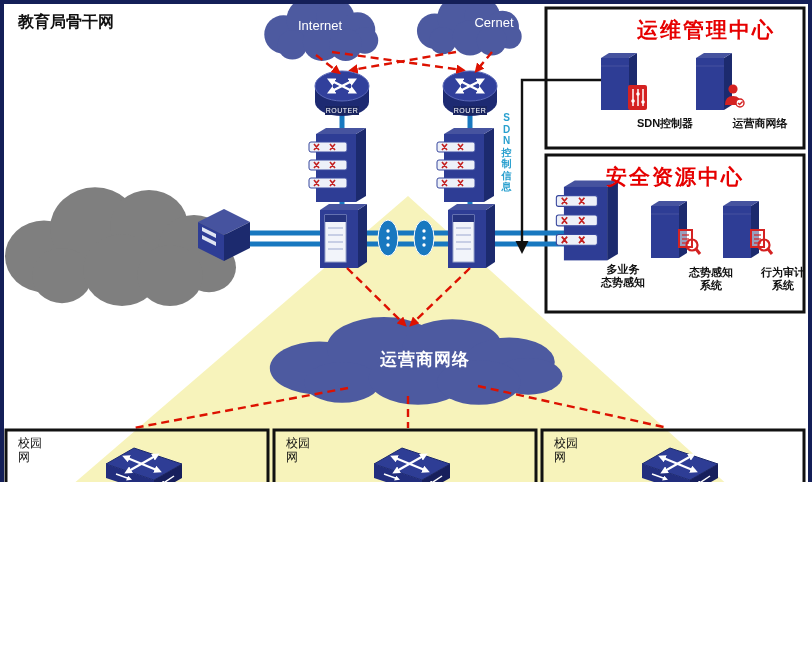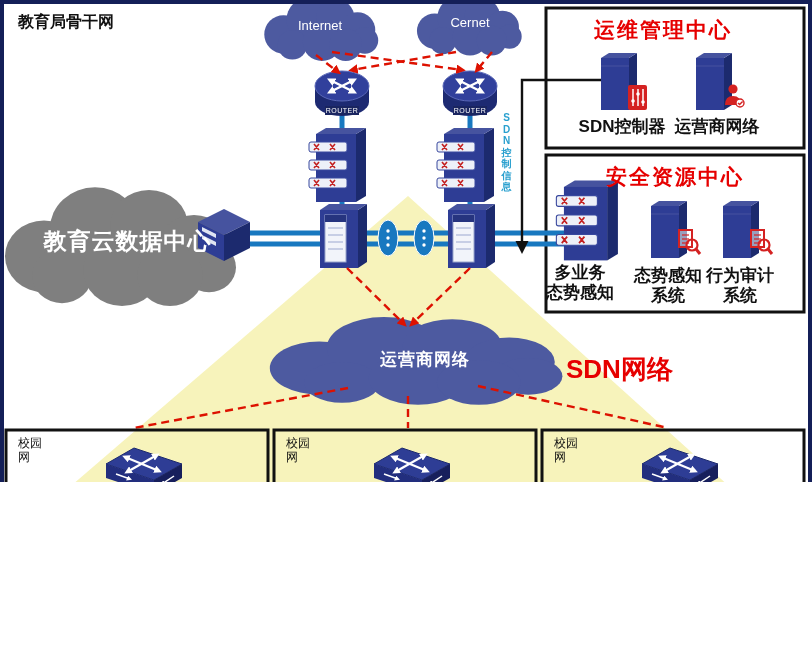--- a/index.html
+++ b/index.html
@@ -11,21 +11,21 @@
   .w{color:#fff;}
   .red{color:#e60000;}
   .bold{font-weight:bold;}
   .vert{width:26px;word-break:break-all;line-height:1.18;}
   .vteal{width:13px;word-break:break-all;line-height:1.15;color:#2aa0cf;font-weight:bold;font-size:10px;}
   .t-title{font-size:16px;font-weight:bold;}
   .t-cloud-s{font-size:13px;}
   .t-cloud-l{font-size:17px;font-weight:bold;letter-spacing:1px;}
   .t-dc{font-size:23px;letter-spacing:1px;}
   .t-box-title{font-size:21px;font-weight:bold;letter-spacing:2px;}
-  .t-item{font-size:17px;font-weight:bold;line-height:1.15;}
+  .t-item{font-size:11px;font-weight:bold;line-height:1.15;margin-left:43px;}
   .t-sdn{font-size:26px;font-weight:bold;}
   .t-router{font-size:7px;letter-spacing:.5px;line-height:9px;}
   .t-campus{font-size:12px;font-weight:normal;}
 </style>
 </head>
 <body>
 
 <div class="stage">
 
 <svg width="812" height="666" viewBox="0 0 812 666">
@@ -290,47 +290,45 @@
 <use href="#d-campus" x="6" y="430"></use>
 <use href="#d-campus" x="274" y="430"></use>
 <use href="#d-campus" x="542" y="430"></use>
 
 <rect x="2" y="2" width="808" height="662" fill="none" stroke="#141f58" stroke-width="4"></rect>
 </svg>
 
 <div class="lbl t-title" style="left:18px;top:12px;">教育局骨干网</div>
 
 <div class="lbl t-cloud-s w c" style="left:272px;top:18px;width:96px;">Internet</div>
-<div class="lbl t-cloud-s w c" style="left:422px;top:15px;width:96px;">Cernet</div>
+<div class="lbl t-cloud-s w c" style="left:446px;top:15px;width:96px;">Cernet</div>
 
 <div class="lbl t-router w c" style="left:325px;top:106px;width:34px;">ROUTER</div>
 <div class="lbl t-router w c" style="left:453px;top:106px;width:34px;">ROUTER</div>
 
 <div class="lbl vteal" style="left:500px;top:112px;text-align:center;">SDN控制信息</div>
 
-<div class="lbl t-dc w bold c" style="left:25px;top:226px;width:205px;">教育云数据中心</div>
-
-<div class="lbl t-box-title red c" style="left:563px;top:16px;width:200px;">运维管理中心</div>
+
+<div class="lbl t-box-title red c" style="left:575px;top:16px;width:200px;text-align:right;">运维管理中心</div>
 <div class="lbl t-item c" style="left:563px;top:117px;width:118px;">SDN控制器</div>
 <div class="lbl t-item c" style="left:662px;top:117px;width:110px;">运营商网络</div>
 
 <div class="lbl t-box-title red c" style="left:575px;top:163px;width:200px;text-align:center;">安全资源中心</div>
 <div class="lbl t-item c" style="left:530px;top:263px;width:100px;">
   <div>多业务</div>
   <div>态势感知</div>
 </div>
 <div class="lbl t-item c" style="left:618px;top:266px;width:100px;">
   <div>态势感知</div>
   <div>系统</div>
 </div>
 <div class="lbl t-item c" style="left:690px;top:266px;width:100px;">
   <div>行为审计</div>
   <div>系统</div>
 </div>
 
 <div class="lbl t-cloud-l w c" style="left:345px;top:348px;width:160px;">运营商网络</div>
-<div class="lbl t-sdn red" style="left:566px;top:352px;">SDN网络</div>
 
 <div class="lbl t-campus vert" style="left:18px;top:436px;">校园网</div>
 <div class="lbl t-campus vert" style="left:286px;top:436px;">校园网</div>
 <div class="lbl t-campus vert" style="left:554px;top:436px;">校园网</div>
 
 </div>
 
 </body></html>

